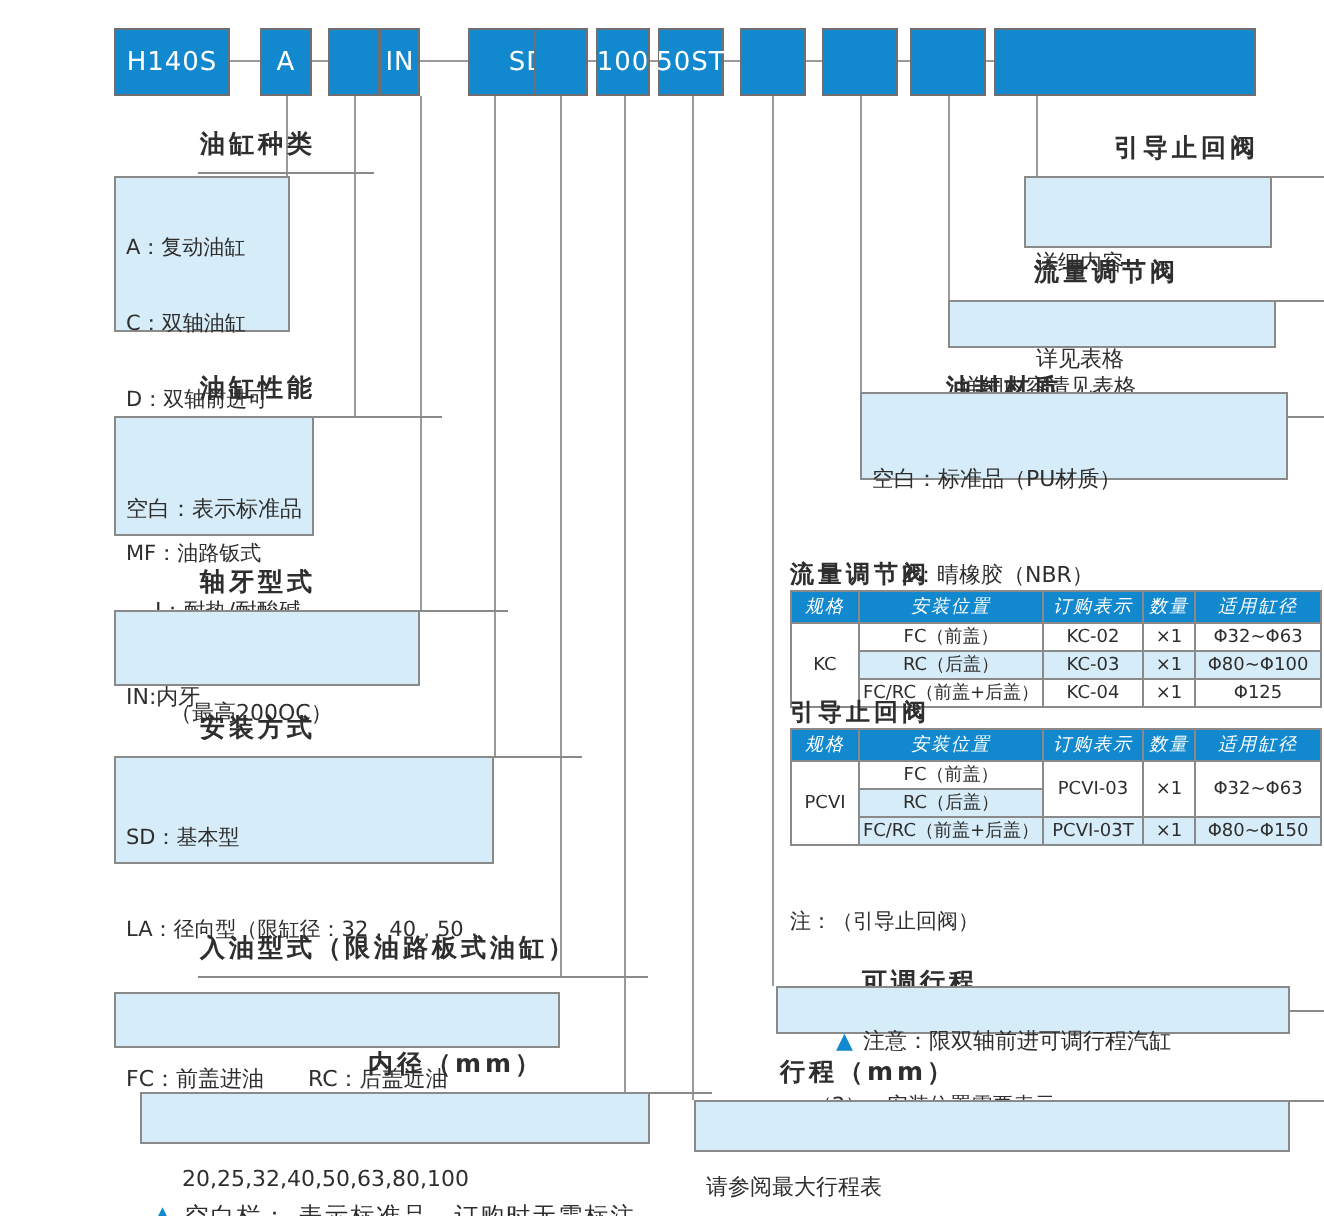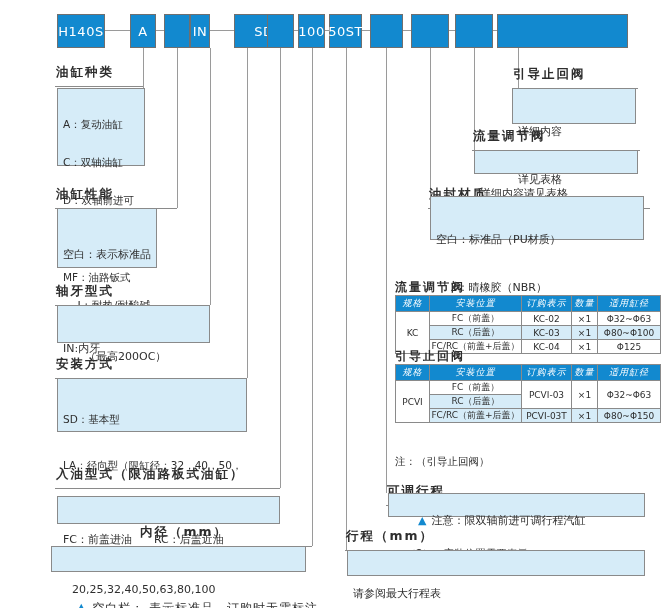--- a/index.html
+++ b/index.html
@@ -11,21 +11,21 @@
   .vline{position:absolute;width:1px;background:#9a9a9a;}
   .code-box{
     position:absolute;top:14px;height:34px;box-sizing:border-box;
     background:#1289cf;border:1px solid #6f6f6f;color:#fff;
     display:flex;align-items:center;justify-content:center;
     font-size:13px;letter-spacing:.5px;z-index:2;
   }
   .sec-title{
     position:absolute;box-sizing:border-box;border-bottom:1px solid #8a8a8a;
     font-size:12.5px;font-weight:bold;letter-spacing:2px;padding:0 0 5px 1px;
-    color:#2e2e2e;white-space:nowrap;z-index:3;background:transparent;
+    color:#2e2e2e;white-space:nowrap;z-index:3;background:transparent;margin-left:44px;
   }
   .info-box{
     position:absolute;box-sizing:border-box;background:#d6ecf8;border:1px solid #8a8a8a;
     font-size:11px;line-height:1.45;padding:3px 5px;white-space:pre;z-index:3;
   }
   .info-box .ln{white-space:pre;}
   .tbl-title{position:absolute;font-size:12px;font-weight:bold;letter-spacing:2px;white-space:nowrap;z-index:3;}
   table.vtable{
     position:absolute;border-collapse:collapse;table-layout:fixed;background:#fff;
     font-size:9px;color:#2e2e2e;z-index:3;
@@ -43,21 +43,21 @@
   .bottom-note{position:absolute;font-size:12px;letter-spacing:1px;white-space:pre;z-index:3;}
   .tri{color:#1289cf;font-size:11px;margin-right:5px;}
 </style>
 </head>
 <body>
 
 <div class="canvas">
 
   <div class="hline" style="left:57px;top:30px;width:571px;"></div>
 
-  <div class="code-box" style="left:57px;width:48px;">H140S</div>
+  <div class="code-box" style="left:57px;width:58px;">H140S</div>
   <div class="code-box" style="left:130px;width:26px;">A</div>
   <div class="code-box" style="left:164px;width:26px;"></div>
   <div class="code-box" style="left:190px;width:20px;">IN</div>
   <div class="code-box" style="left:234px;width:46px;padding-left:14px;">SD</div>
   <div class="code-box" style="left:267px;width:27px;"></div>
   <div class="code-box" style="left:298px;width:27px;">100</div>
   <div class="code-box" style="left:329px;width:33px;">50ST</div>
   <div class="code-box" style="left:370px;width:33px;"></div>
   <div class="code-box" style="left:411px;width:38px;"></div>
   <div class="code-box" style="left:455px;width:38px;"></div>
@@ -104,21 +104,21 @@
     <div class="ln">LA：径向型（限缸径：32，40，50，</div>
     <div class="ln">　　63，80，100）</div>
   </div>
 
   <div class="sec-title" style="left:55px;top:466px;width:225px;">入油型式（限油路板式油缸）</div>
   <div class="info-box" style="left:57px;top:496px;width:223px;height:28px;">
     <div class="ln">FC：前盖进油　　RC：后盖近油</div>
   </div>
 
   <div class="sec-title" style="left:55px;top:524px;width:257px;text-align:center;">内径（mm）</div>
-  <div class="info-box" style="left:51px;top:546px;width:255px;height:26px;padding-left:20px;">
+  <div class="info-box" style="left:70px;top:546px;width:255px;height:26px;padding-left:20px;">
     <div class="ln">20,25,32,40,50,63,80,100</div>
   </div>
 
   <div class="sec-title" style="left:512px;top:66px;width:126px;">引导止回阀</div>
   <div class="info-box" style="left:512px;top:88px;width:124px;height:36px;">
     <div class="ln">详细内容</div>
     <div class="ln">详见表格</div>
   </div>
 
   <div class="sec-title" style="left:472px;top:128px;width:168px;">流量调节阀</div>

